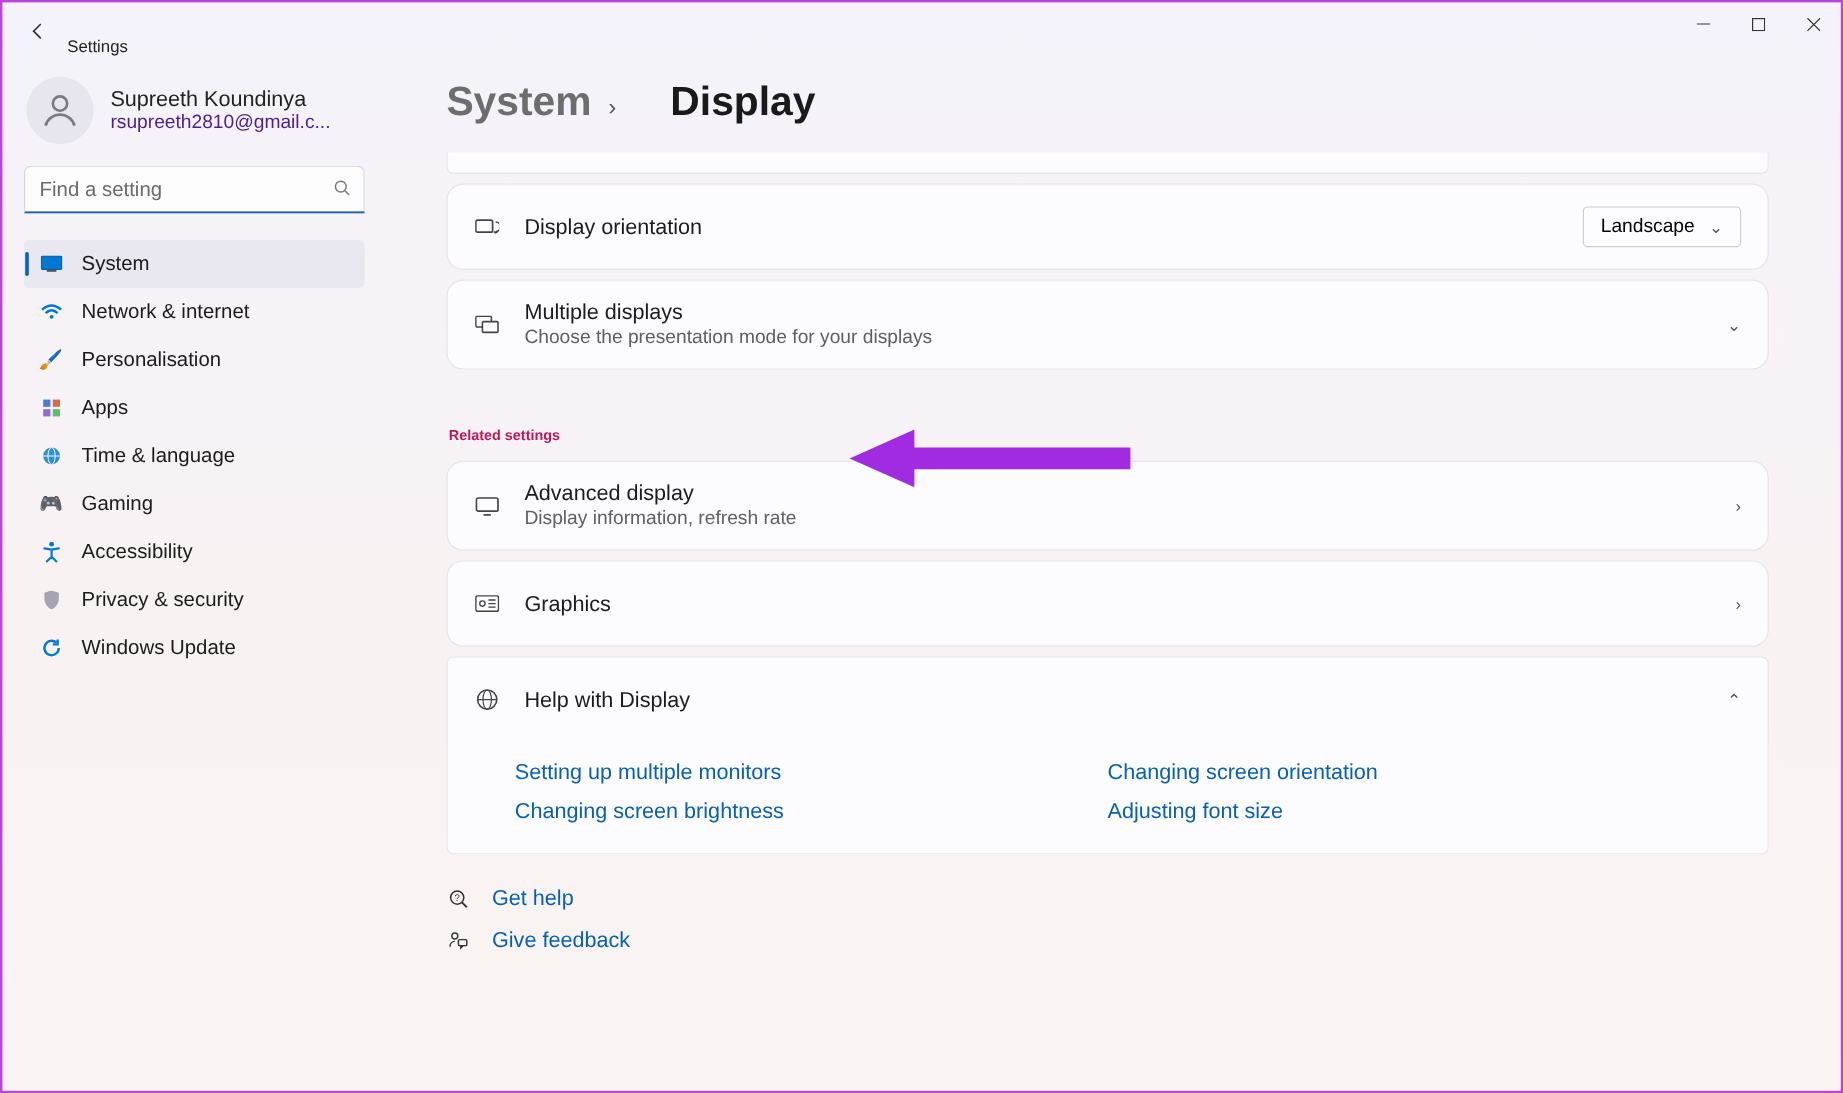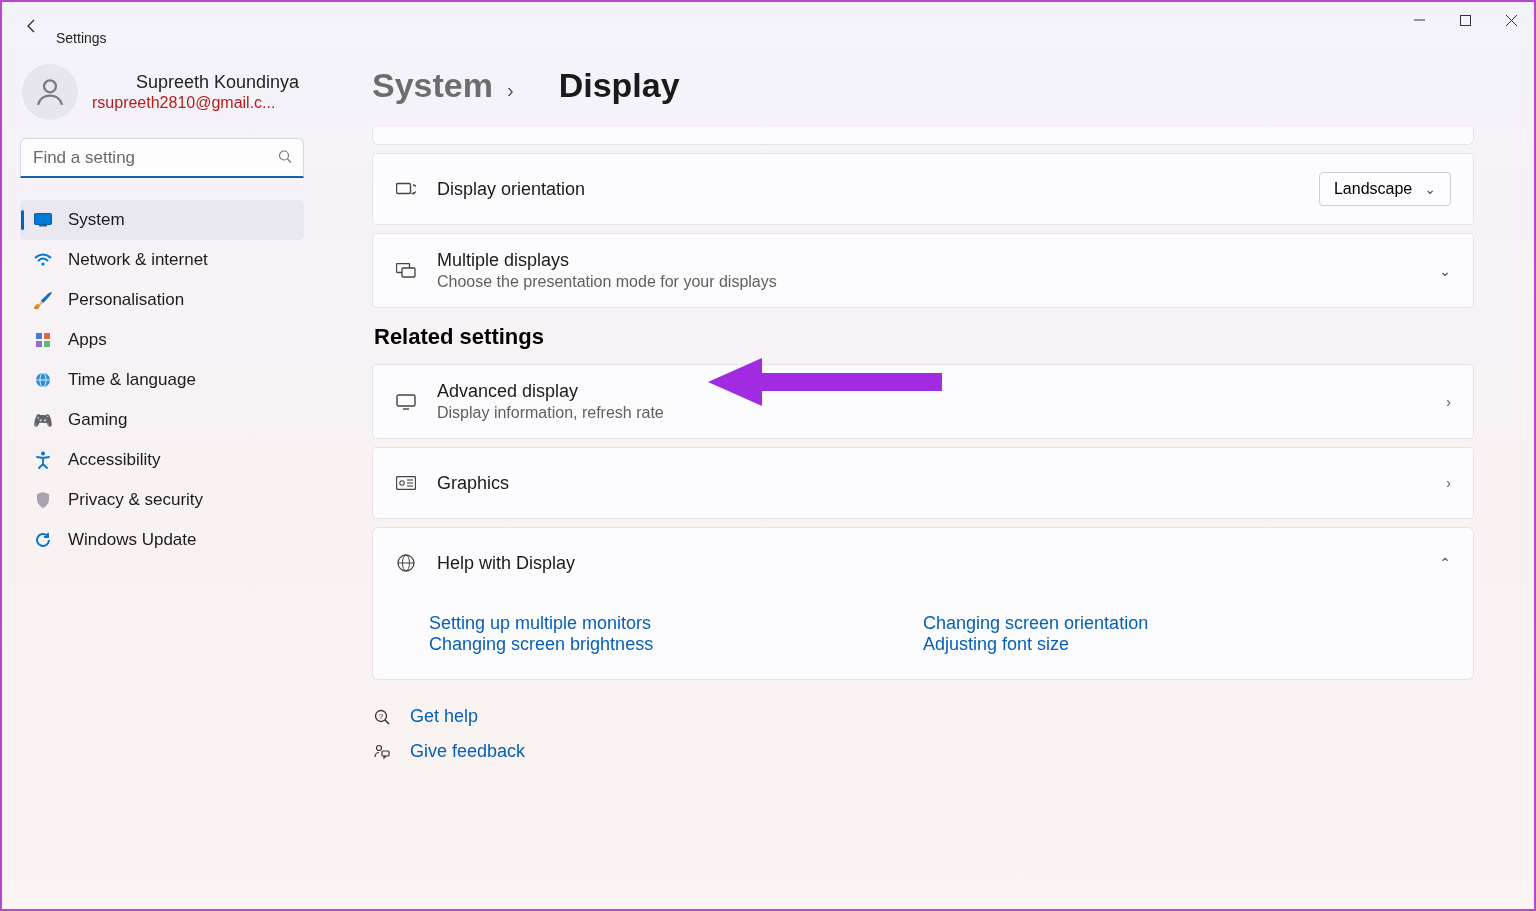--- a/index.html
+++ b/index.html
@@ -49,22 +49,22 @@
     display: flex; align-items: center;
     padding: 8px 0 18px 2px;
   }
   .avatar {
     width: 56px; height: 56px; border-radius: 50%;
     background: #e7e5ee;
     display: flex; align-items: center; justify-content: center;
     margin-right: 14px;
   }
   .avatar svg { width: 34px; height: 34px; }
-  .account .name { font-size: 18px; color: #222; font-weight: 500; line-height: 1.2; margin-left: 44px; }
-  .account .email { font-size: 16px; color: #b91c1c; }
+  .account .name { font-size: 18px; color: #222; font-weight: 500; line-height: 1.2; }
+  .account .email { font-size: 16px; color: #4c1d95; }
   .search {
     position: relative;
     margin-bottom: 22px;
   }
   .search input {
     width: 100%;
     height: 40px;
     padding: 0 36px 0 12px;
     font-size: 17px;
     background: #fdfdfd;
@@ -111,21 +111,21 @@
     display: flex; align-items: baseline;
     gap: 14px;
     margin-bottom: 22px;
   }
   .breadcrumb .bc-system { font-size: 34px; color: #6d6d6d; font-weight: 600; }
   .breadcrumb .bc-sep { font-size: 20px; color: #555; }
   .breadcrumb .bc-display { font-size: 34px; color: #1a1a1a; font-weight: 600; margin-left: 31px; }
   .card {
     background: #fcfbfd;
     border: 1px solid #e7e3ec;
-    border-radius: 4px;
+    border-radius: 14px;
     margin-bottom: 8px;
     cursor: pointer;
   }
   .card.row {
     display: flex; align-items: center;
     padding: 16px 22px;
     min-height: 72px;
   }
   .card .cicon {
     width: 22px; font-size: 18px; color: #444;
@@ -139,31 +139,32 @@
   .dropdown {
     border: 1px solid #cfccd8;
     border-radius: 4px;
     padding: 7px 14px;
     background: #fdfcfe;
     font-size: 16px;
     display: flex; align-items: center; gap: 12px;
   }
   .chev { color: #555; font-size: 14px; }
   .section-title {
-    font-size: 22px; font-weight: 600; color: #000000;
-    margin: 16px 0 14px 2px;
+    font-size: 12px; font-weight: 600; color: #be185d;
+    margin: 48px 0 14px 2px;
   }
   .help-links {
     background: #fcfbfd;
     border: 1px solid #e7e3ec;
     border-top: none;
     border-radius: 0 0 6px 6px;
     padding: 22px 56px 24px 56px;
     display: grid;
     grid-template-columns: 1fr 1fr;
+    row-gap: 12px;
     margin-top: -8px;
   }
   .help-links a { color: #0560b6; font-size: 18px; text-decoration: none; cursor: pointer; }
   .footer-links { margin-top: 26px; }
   .footer-links .fl {
     display: flex; align-items: center; gap: 18px;
     font-size: 18px; color: #0560b6;
     margin-bottom: 14px; cursor: pointer;
   }
   .footer-links .fl .flicon {

